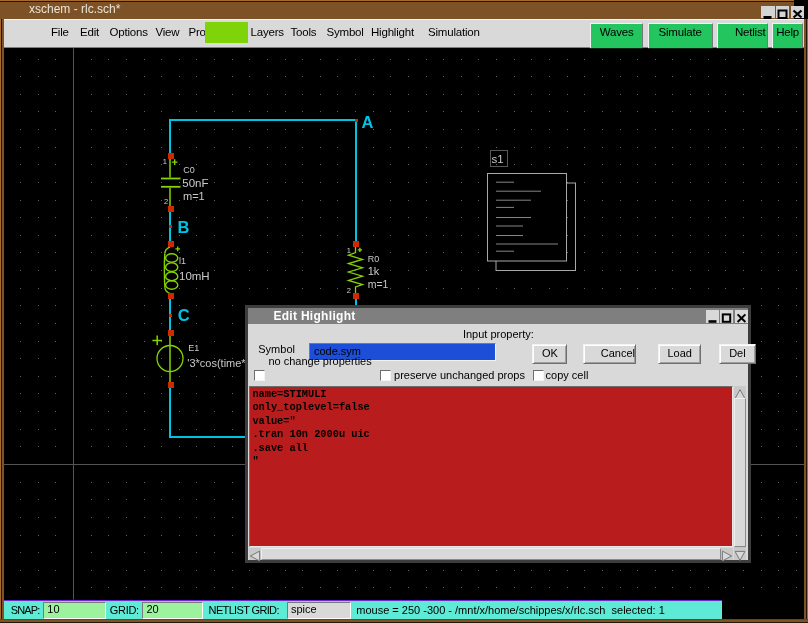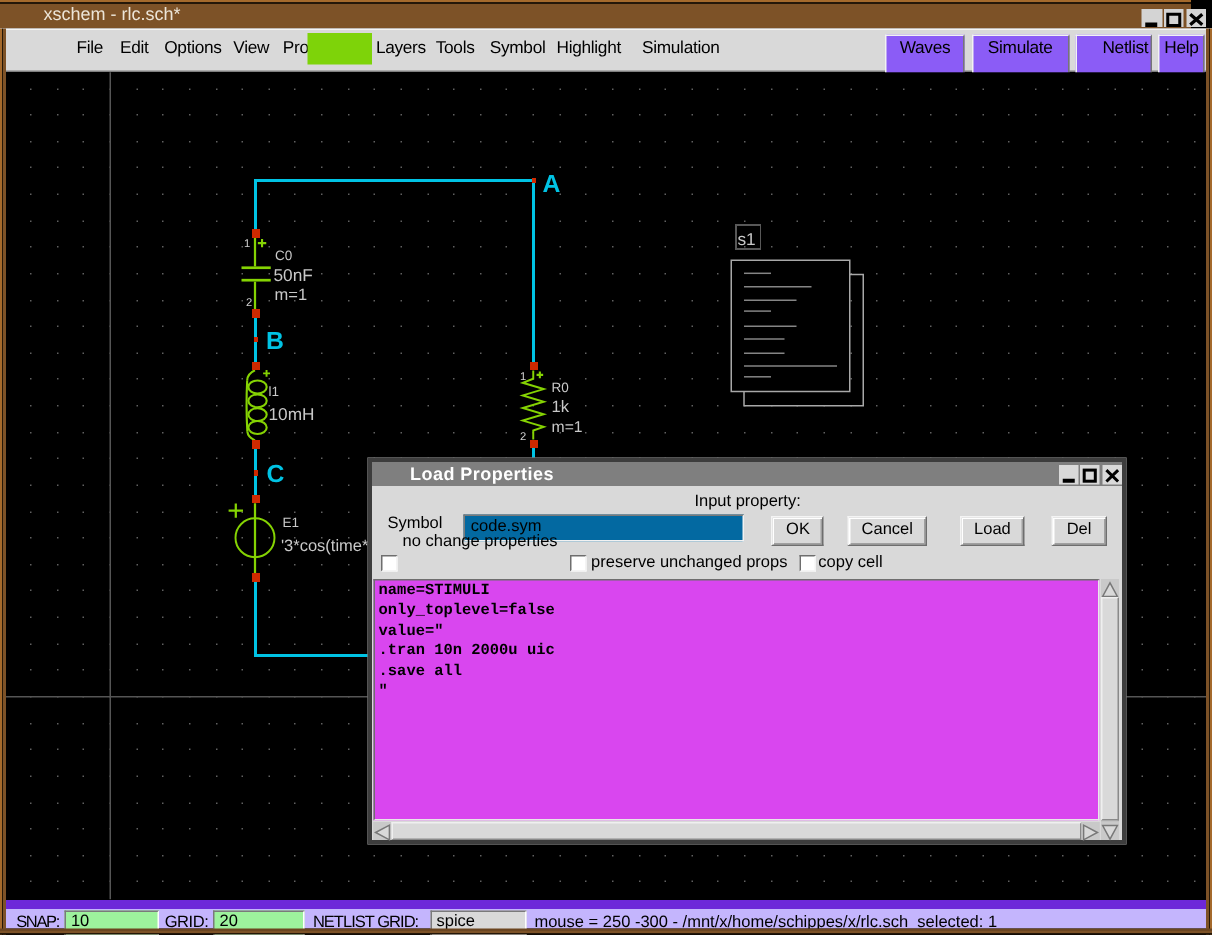--- a/index.html
+++ b/index.html
@@ -2,37 +2,37 @@
 <html><head><meta charset="utf-8"><style>
 html,body{margin:0;padding:0;width:808px;height:623px;background:#000;overflow:hidden;
  font-family:"Liberation Sans",sans-serif;}
 .abs{position:absolute;}
 #titlebar{left:0;top:0;width:794px;height:19.2px;background:linear-gradient(#a56a2c 0 1.2px,#241708 1.2px 2.4px,#7d5227 2.4px);}
 #title-text{left:29px;top:1.8px;font-size:12px;color:#ece5d8;}
 .wbtn{position:absolute;top:5.8px;width:13.5px;height:12.2px;background:#d4d4d4;}
 #menubar{left:0;top:19.2px;width:808px;height:29px;background:#d9d9d9;border-top:1.8px solid #f4f4f4;border-bottom:1.8px solid #7f7f7f;box-sizing:border-box;box-shadow:inset 1.5px 0 0 #f4f4f4;}
 .mi{position:absolute;top:5.6px;font-size:11.5px;letter-spacing:-0.2px;color:#000;padding-left:40px;}
 #layers{left:205px;top:1.7px;width:43px;height:21.2px;background:#7ed309;}
-.mbtn{position:absolute;top:2.6px;height:31px;background:#8b5cf6;border:1px solid;border-color:#f2f2f2 #767676 #767676 #f2f2f2;box-sizing:border-box;font-size:11.5px;letter-spacing:-0.2px;text-align:center;line-height:17px;color:#000;}
+.mbtn{position:absolute;top:2.6px;height:31px;background:#22c55e;border:1px solid;border-color:#f2f2f2 #767676 #767676 #f2f2f2;box-sizing:border-box;font-size:11.5px;letter-spacing:-0.2px;text-align:center;line-height:17px;color:#000;}
 #frame-l{left:0;top:19.2px;width:3.8px;height:603.8px;background:linear-gradient(to right,#a56a2c 0 1.2px,#241708 1.2px 2.3px,#7d5227 2.3px);}
 #frame-r{left:804.2px;top:19.2px;width:3.8px;height:603.8px;background:linear-gradient(to left,#a56a2c 0 1.2px,#241708 1.2px 2.3px,#7d5227 2.3px);}
 #frame-b{left:0;top:619px;width:808px;height:4px;background:linear-gradient(#6b4520 0 1.4px,#7d5227 1.4px 3px,#241708 3px);}
-#statusbar{left:3.8px;top:599.5px;width:800px;height:19.5px;background:#c4b5fd;border-top:6px solid #6d28d9;box-sizing:border-box;font-size:11px;color:#000;}
+#statusbar{left:3.8px;top:599.5px;width:718px;height:19.5px;background:#5eead4;border-top:1px solid #6d28d9;box-sizing:border-box;font-size:11px;color:#000;}
 .sent{position:absolute;top:1.5px;height:16.5px;border:1px solid;border-color:#7a7a7a #fdfdfd #fdfdfd #7a7a7a;box-sizing:border-box;font-size:11px;padding-left:3px;line-height:12.5px;}
 .slab{position:absolute;top:3.2px;font-size:11px;}
 
 #dlg{left:245.4px;top:305px;width:506px;height:258px;background:#d9d9d9;border:3.5px solid #3d3d3d;box-sizing:border-box;}
 #dlgtitle{position:absolute;left:0;top:0;right:0;height:16px;background:#7f7f7f;}
 #dlgtitle span{position:absolute;left:25px;top:1px;font-size:12px;font-weight:bold;color:#fff;letter-spacing:0.3px;}
 .dbtn{position:absolute;top:2px;width:13px;height:12.5px;background:#d9d9d9;}
 #dlgbody{position:absolute;left:0;top:16px;right:0;bottom:0;background:#d9d9d9;}
 .dtext{position:absolute;font-size:11px;color:#000;}
-.tbtn{position:absolute;top:19.6px;height:20px;background:#d9d9d9;box-sizing:border-box;border:1px solid;border-color:#f4f4f4 #6e6e6e #6e6e6e #f4f4f4;box-shadow:inset 1px 1px 0 #fff,inset -1px -1px 0 #a0a0a0;font-size:11px;text-align:center;line-height:17.5px;color:#000;}
+.tbtn{position:absolute;top:19.6px;height:20px;background:#d9d9d9;box-sizing:border-box;border:1px solid;border-color:#f4f4f4 #6e6e6e #6e6e6e #f4f4f4;box-shadow:inset 1px 1px 0 #fff,inset -1px -1px 0 #a0a0a0;font-size:11px;text-align:center;line-height:17.5px;color:#000;margin-left:18px;}
 .cb{position:absolute;top:46.4px;width:11px;height:10.5px;background:#fff;border:1px solid;border-color:#6e6e6e #f4f4f4 #f4f4f4 #6e6e6e;box-sizing:border-box;}
-#tarea{position:absolute;left:0.5px;top:61.5px;width:484px;height:161.5px;background:#d946ef;border:1px solid;border-color:#6e6e6e #e8e8e8 #e8e8e8 #6e6e6e;box-sizing:border-box;}
+#tarea{position:absolute;left:0.5px;top:61.5px;width:484px;height:161.5px;background:#b91c1c;border:1px solid;border-color:#6e6e6e #e8e8e8 #e8e8e8 #6e6e6e;box-sizing:border-box;}
 #tarea pre{margin:0;padding:1px 0 0 2.5px;font-family:"Liberation Mono",monospace;font-size:10.3px;font-weight:bold;line-height:13.5px;color:#000;}
 .sb{position:absolute;background:#c3c3c3;}
 .sbthumb{position:absolute;background:#d9d9d9;border:1px solid;border-color:#efefef #8a8a8a #8a8a8a #efefef;box-sizing:border-box;}
 .sbarr{position:absolute;width:12px;height:12px;background:#c9c9c9;}
 svg text{font-family:"Liberation Sans",sans-serif;}
 </style></head>
 <body>
 <div class="abs" id="titlebar">
   <div class="abs" id="title-text">xschem - rlc.sch*</div>
   <div class="wbtn" style="left:761px;"><svg width="13" height="12">
@@ -158,39 +158,39 @@
     <line x1="496" y1="217.5" x2="531" y2="217.5"></line>
     <line x1="496" y1="226" x2="523" y2="226"></line>
     <line x1="496" y1="235.5" x2="523" y2="235.5"></line>
     <line x1="496" y1="244" x2="558" y2="244"></line>
     <line x1="496" y1="251.2" x2="514" y2="251.2"></line>
   </g>
   <text x="491.6" y="163.4" fill="#c8c8c8" font-size="11.5px" font-family="Liberation Mono,monospace">s1</text>
 </svg>
 <div class="abs" id="dlg">
   <div id="dlgtitle">
-    <span>Load Properties</span>
+    <span>Edit Highlight</span>
     <div class="dbtn" style="right:29.5px;"><svg width="13" height="12.5">
           <path d="M2.5 9.5h8" stroke="#000" stroke-width="2.6"></path>
         </svg></div>
     <div class="dbtn" style="right:15.5px;"><svg width="13" height="12.5">
           <rect x="2.8" y="2.4" width="7.4" height="7.4" fill="none" stroke="#000" stroke-width="2"></rect>
         </svg></div>
     <div class="dbtn" style="right:0.5px;"><svg width="13" height="12.5">
           <path d="M2.6 2.4l7.8 7.6M10.4 2.4l-7.8 7.6" stroke="#000" stroke-width="2"></path>
         </svg></div>
   </div>
   <div id="dlgbody">
     <div class="dtext" style="left:0;right:0;top:3.5px;text-align:center;">Input property:</div>
     <div class="dtext" style="left:9.9px;top:18.5px;">Symbol</div>
-    <div class="abs" style="left:61px;top:19px;width:187px;height:17.5px;background:#0369a1;border:1px solid;border-color:#7a7a7a #f2f2f2 #f2f2f2 #7a7a7a;box-sizing:border-box;">
+    <div class="abs" style="left:61px;top:19px;width:187px;height:17.5px;background:#1d4ed8;border:1px solid;border-color:#7a7a7a #f2f2f2 #f2f2f2 #7a7a7a;box-sizing:border-box;">
       <div class="dtext" style="left:3.5px;top:1px;">code.sym</div>
     </div>
     <div class="tbtn" style="left:266.1px;width:35px;">OK</div>
-    <div class="tbtn" style="left:316.6px;width:53px;">Cancel</div>
+    <div class="tbtn" style="left:316.6px;width:53px;text-align:right;">Cancel</div>
     <div class="tbtn" style="left:391.5px;width:43.5px;">Load</div>
     <div class="tbtn" style="left:452.3px;width:37.4px;">Del</div>
     <div class="cb" style="left:5.8px;"></div>
     <div class="dtext" style="left:20px;top:31px;">no change properties</div>
     <div class="cb" style="left:132px;"></div>
     <div class="dtext" style="left:145.7px;top:45.4px;">preserve unchanged props</div>
     <div class="cb" style="left:284.6px;"></div>
     <div class="dtext" style="left:297.2px;top:45.4px;">copy cell</div>
     <div id="tarea">
         <pre>name=STIMULI

